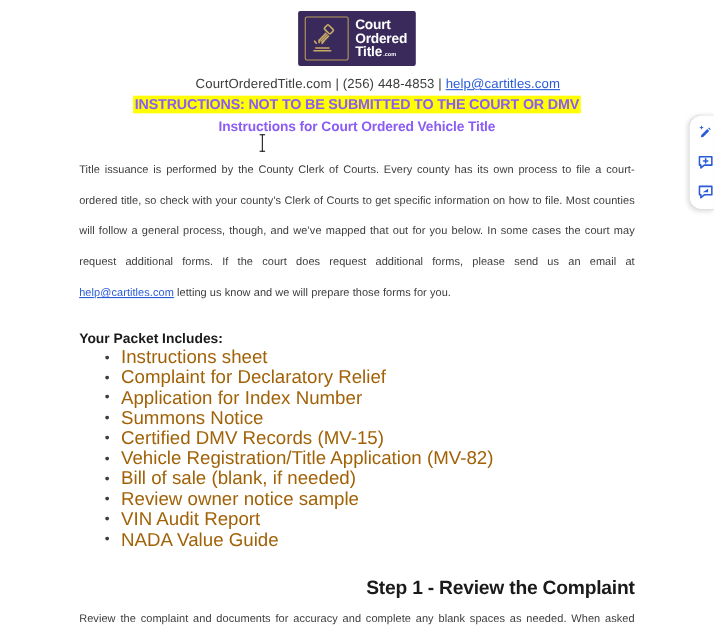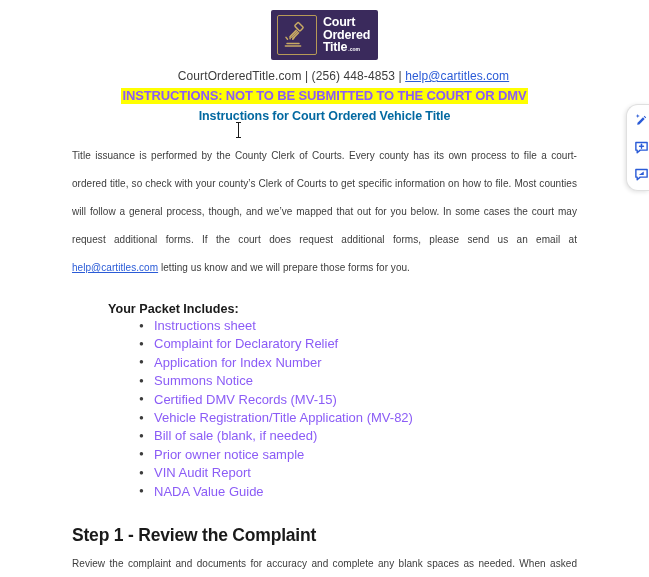--- a/index.html
+++ b/index.html
@@ -93,21 +93,21 @@
     color: #8b5cf6;
     font-weight: bold;
     font-size: 13px;
     letter-spacing: -0.15px;
     padding: 1px 2px 2px 2px;
   }
   #doc-subtitle {
     margin-top: 5px;
     font-weight: bold;
     font-size: 12.5px;
-    color: #0369a1;
+    color: #8b5cf6;
     letter-spacing: -0.1px;
   }
 
   
   #doc-body {
     margin: 0 auto;
     width: 505px;
     padding-top: 19px;
   }
   p.para {
@@ -122,49 +122,49 @@
     color: #2a5bd7;
     text-decoration: underline;
   }
 
   h3.section-head {
     margin: 0;
     font-size: 12.6px;
     font-weight: bold;
     color: #1a1a1a;
   }
-  #packet-heading { margin-top: 20px; margin-left: 36px; }
+  #packet-heading { margin-top: 20px; }
 
   ul.packet-list {
     margin: 1px 0 0 0;
     padding-left: 38px;
     list-style: none;
   }
   ul.packet-list li {
-    font-size: 13px;
+    font-size: 17px;
     line-height: 18.4px;
-    color: #8b5cf6;
+    color: #a16207;
     position: relative;
-    margin-left: 44px;
   }
   ul.packet-list li:before {
     content: "\25CF";
     position: absolute;
     left: -15px;
     top: -0.5px;
     font-size: 8px;
     color: #3c3c3c;
   }
 
   h2.step-head {
     margin: 24px 0 0 0;
     font-size: 17.5px;
     font-weight: bold;
     color: #1a1a1a;
     letter-spacing: -0.2px;
+    text-align: right;
   }
   #step1-para { margin-top: 4px; }
 
   
   #text-caret {
     position: absolute;
     left: 238px;
     top: 122px;
     width: 1px;
     height: 16px;
@@ -260,21 +260,21 @@
     <h3 class="section-head" id="packet-heading">Your Packet Includes:</h3>
 
     <ul class="packet-list">
       <li>Instructions sheet</li>
       <li>Complaint for Declaratory Relief</li>
       <li>Application for Index Number</li>
       <li>Summons Notice</li>
       <li>Certified DMV Records (MV-15)</li>
       <li>Vehicle Registration/Title Application (MV-82)</li>
       <li>Bill of sale (blank, if needed)</li>
-      <li>Prior owner notice sample</li>
+      <li>Review owner notice sample</li>
       <li>VIN Audit Report</li>
       <li>NADA Value Guide</li>
     </ul>
 
     <h2 class="step-head">Step 1 - Review the Complaint</h2>
 
     <p class="para" id="step1-para"><span>Review the complaint and documents for accuracy and complete any blank spaces as needed. When asked “How did you obtain the vehicle”, simply write 1 or 2 sentences explaining the scenario.  Answer each question in </span></p>
   </div>
 
   <div id="text-caret"></div>

